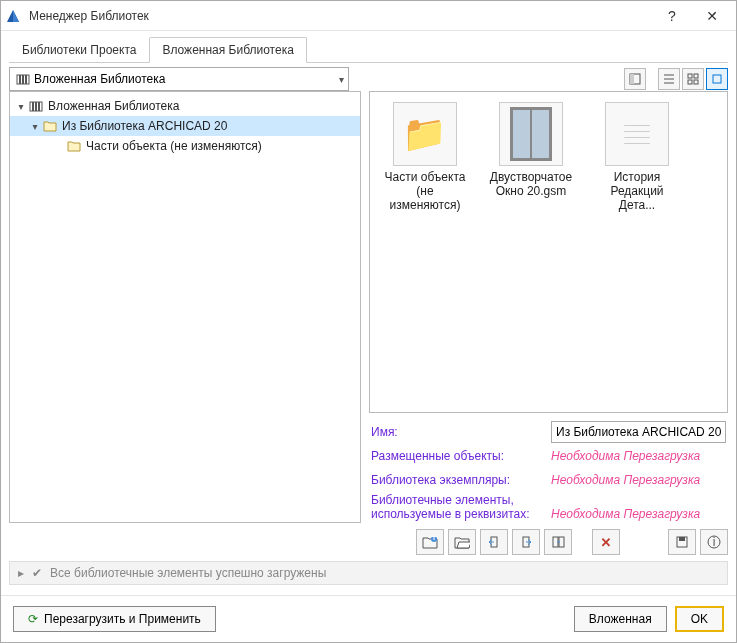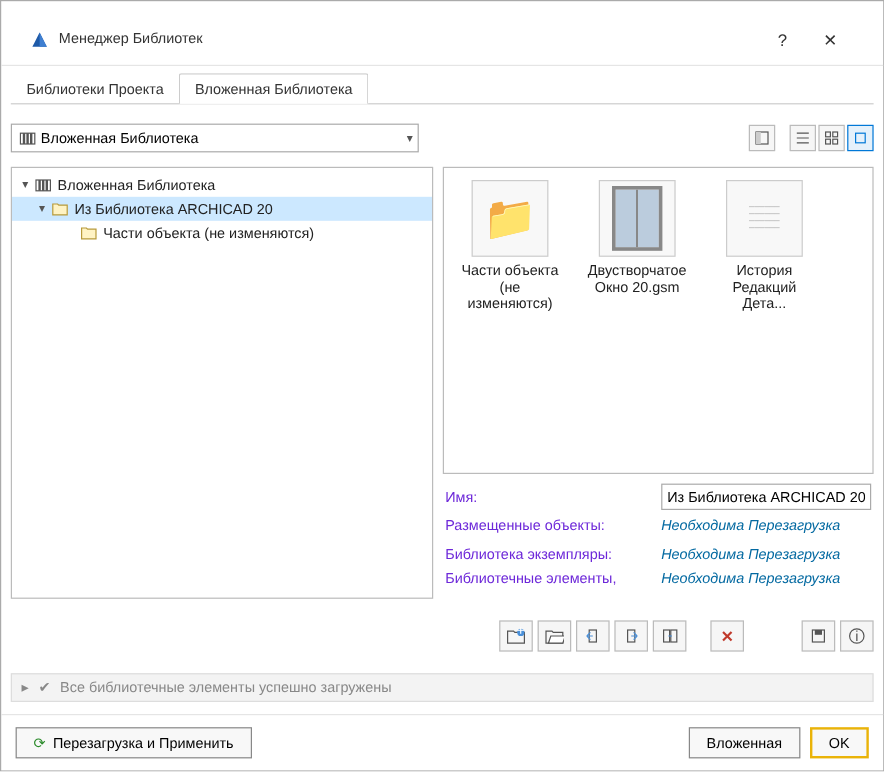--- a/index.html
+++ b/index.html
@@ -1,23 +1,23 @@
 <!DOCTYPE html>
 <html><head>
 <meta charset="utf-8">
 <style>
   * { box-sizing: border-box; font-family: "Segoe UI", Tahoma, sans-serif; font-size: 12px; }
   body { margin: 0; background: #fff; }
   .window { width: 737px; height: 643px; border: 1px solid #aaa; background: #fff; display: flex; flex-direction: column; }
-  .titlebar { height: 30px; display: flex; padding: 0 24px; border-bottom: 1px solid #e5e5e5; margin-top: 24px; }
+  .titlebar { height: 30px; display: flex; align-items: center; padding: 0 4px; border-bottom: 1px solid #e5e5e5; }
   .titlebar .logo { width: 16px; height: 16px; margin-right: 8px; }
   .titlebar .title { flex: 1; color: #333; }
   .titlebar .btn { width: 40px; text-align: center; color: #333; font-size: 14px; }
 
-  .body { flex: 1; padding: 6px 8px 10px 8px; display: flex; flex-direction: column; gap: 12px; }
+  .body { flex: 1; padding: 6px 8px 10px 8px; display: flex; flex-direction: column; gap: 0; }
 
   .tabs { display: flex; border-bottom: 1px solid #ccc; }
   .tab { padding: 5px 12px; border: 1px solid transparent; border-bottom: none; cursor: default; color: #333; }
   .tab.active { border-color: #ccc; background: #fff; border-bottom: 1px solid #fff; margin-bottom: -1px; border-radius: 2px 2px 0 0; }
 
   .toprow { display: flex; align-items: center; gap: 8px; margin-top: 4px; }
   .combo { flex: 0 0 340px; height: 24px; border: 1px solid #aaa; display: flex; align-items: center; padding: 0 6px; position: relative; }
   .combo .drop { position: absolute; right: 4px; color: #555; font-size: 10px; }
   .viewbtns { margin-left: auto; display: flex; gap: 2px; }
   .vbtn { width: 22px; height: 22px; border: 1px solid #bbb; display: flex; align-items: center; justify-content: center; font-size: 11px; color: #444; background: #f6f6f6; }
@@ -40,21 +40,21 @@
   .thumbs { display: flex; flex-wrap: wrap; gap: 10px 16px; align-content: flex-start; }
   .thumb { width: 90px; display: flex; flex-direction: column; align-items: center; text-align: center; font-size: 11px; color: #222; }
   .thumb .pic { width: 64px; height: 64px; border: 1px solid #ccc; background: #f8f8f8; margin-bottom: 4px; display: flex; align-items: center; justify-content: center; }
   .thumb .pic.window-shape::before { content: ""; display: block; width: 36px; height: 48px; border: 3px solid #888; background: linear-gradient(to right, #bcd 0%, #bcd 48%, #888 48%, #888 52%, #bcd 52%, #bcd 100%); }
   .thumb .pic.sheet { font-size: 6px; color: #999; padding: 4px; overflow: hidden; }
   .thumb .pic.folder::before { content: "📁"; font-size: 36px; color: #ccc; }
 
   .props { padding: 6px 2px 2px 2px; }
   .prow { display: flex; align-items: center; min-height: 22px; gap: 8px; margin-top: 2px; }
   .plabel { width: 172px; color: #6d28d9; }
-  .pval { flex: 1; font-style: italic; color: #0369a1; }
+  .pval { flex: 1; font-style: italic; color: #ec4899; }
   .pinput { flex: 1; height: 22px; border: 1px solid #aaa; padding: 0 4px; }
 
   .toolbar { display: flex; align-items: center; gap: 4px; padding: 6px 0; }
   .tbtn { width: 28px; height: 26px; border: 1px solid #bbb; background: #f6f6f6; display: flex; align-items: center; justify-content: center; font-size: 13px; color: #444; }
   .tbtn.danger { color: #c0392b; font-weight: bold; }
   .spacer { flex: 1; }
 
   .status { height: 24px; border: 1px solid #ddd; background: #f3f3f3; display: flex; align-items: center; padding: 0 8px; color: #888; gap: 8px; }
   .status .arrow { color: #888; }
 
@@ -192,23 +192,23 @@
             <input class="pinput" value="Из Библиотека ARCHICAD 20" style="">
           </div>
           <div class="prow">
             <div class="plabel">Размещенные объекты:</div>
             <div class="pval">Необходима Перезагрузка</div>
           </div>
           <div class="prow">
             <div class="plabel">Библиотека экземпляры:</div>
             <div class="pval">Необходима Перезагрузка</div>
           </div>
-          <div class="prow" style="align-items:flex-start">
+          <div class="prow" style="align-items:flex-end">
             <div class="plabel">
-              <span>Библиотечные элементы,</span><br>
+              <span>Библиотечные элементы,</span><br><span>используемые в реквизитах:</span>
             </div>
             <div class="pval">Необходима Перезагрузка</div>
           </div>
         </div>
       </div>
     </div>
 
     <div class="toolbar">
       <div class="spacer"></div>
       <div class="tbtn">
@@ -264,20 +264,20 @@
       <span class="arrow">▸</span>
       <span style="color:#888">✔</span>
       <span>Все библиотечные элементы успешно загружены</span>
     </div>
 
   </div>
 
   <div class="footer">
     <button class="big">
       <span style="color:#2a8a2a">⟳</span>
-      <span>Перезагрузка и Применить</span>
+      <span>Перезагрузить и Применить</span>
     </button>
     <div class="spacer"></div>
     <button class="big">Вложенная</button>
     <button class="big ok">OK</button>
   </div>
 
 </div>
 
 </body></html>

